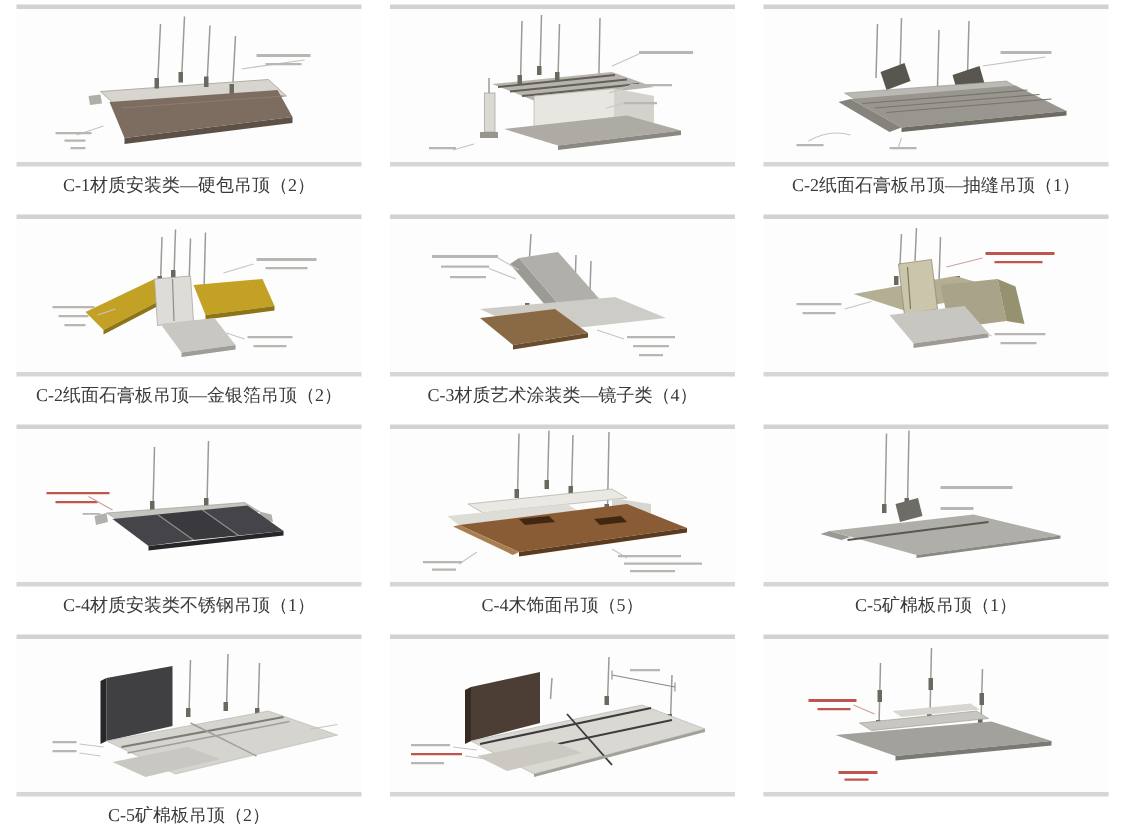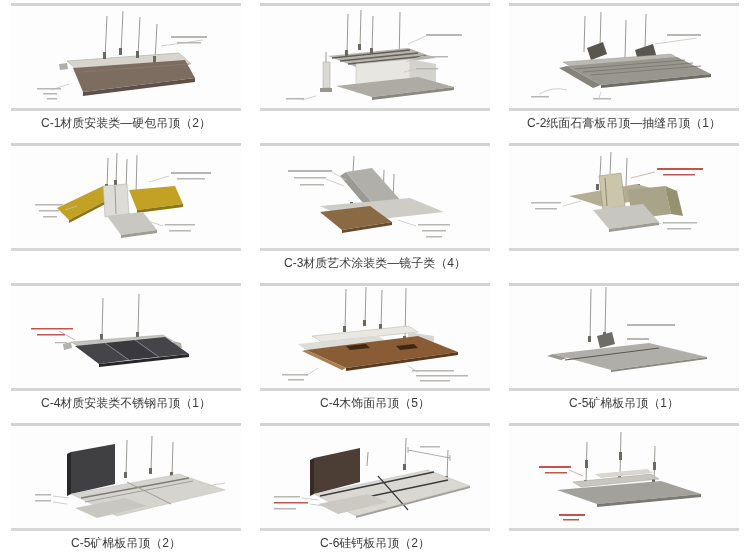--- a/index.html
+++ b/index.html
@@ -14,20 +14,21 @@
   .gallery {
     display: grid;
     grid-template-columns: repeat(3, 230px);
     column-gap: 19px;
     row-gap: 8px;
     padding: 3px 11px 0 11px;
   }
   figure.cell {
     margin: 0;
     width: 230px;
+    font-family: Liberation Serif, serif;
   }
   .thumb {
     width: 230px;
     height: 108px;
     box-sizing: border-box;
     background: #fdfdfd;
     border-top: 3px solid #d2d2d2;
     border-bottom: 3px solid #d6d6d6;
     overflow: hidden;
   }
@@ -204,20 +205,21 @@
           <rect class="bar" x="24" y="58" width="28" height="1.5"></rect>
             <rect class="bar" x="28" y="64" width="20" height="1.5"></rect>
           <rect class="bar" x="32" y="70" width="14" height="1.5"></rect>
             <line class="ann" x1="54" y1="64" x2="66" y2="60"></line>
           <line class="ann" x1="140" y1="76" x2="152" y2="80"></line>
           <rect class="bar" x="154" y="78" width="30" height="1.5"></rect>
             <rect class="bar" x="158" y="84" width="22" height="1.5"></rect>
         </g>
       </svg>
     </div>
+    <figcaption>C-2纸面石膏板吊顶—金银箔吊顶（2）</figcaption>
   </figure>
 
   <figure class="cell">
     <div class="thumb">
       <svg viewBox="0 0 230 102">
         <g>
           <line class="rod" x1="94" y1="10" x2="93" y2="26"></line>
             <line class="rod" x1="124" y1="24" x2="123" y2="56"></line>
           <line class="rod" x1="134" y1="28" x2="133" y2="58"></line>
           <rect class="fit" x="90" y="56" width="3" height="6"></rect>
@@ -445,21 +447,20 @@
           <line x1="190" y1="29" x2="190" y2="35" stroke="#8a8884" stroke-width="0.7"></line>
           <rect class="bar" x="160" y="20" width="20" height="1.5"></rect>
           <rect class="bar" x="14" y="70" width="26" height="1.5"></rect>
             <rect class="rbar" x="14" y="76" width="34" height="1.5"></rect>
             <rect class="bar" x="14" y="82" width="22" height="1.5"></rect>
           <line class="ann" x1="42" y1="72" x2="58" y2="74"></line>
             <line class="ann" x1="50" y1="78" x2="64" y2="80"></line>
         </g>
       </svg>
     </div>
-    <figcaption>C-6硅钙板吊顶（2）</figcaption>
   </figure>
 
   <figure class="cell">
     <div class="thumb">
       <svg viewBox="0 0 230 102">
         <g>
           <line class="rod" x1="78" y1="16" x2="77" y2="58"></line>
             <line class="rod" x1="112" y1="6" x2="111" y2="50"></line>
           <line class="rod" x1="146" y1="20" x2="145" y2="56"></line>
           <rect class="fit" x="76" y="34" width="3" height="8"></rect>

